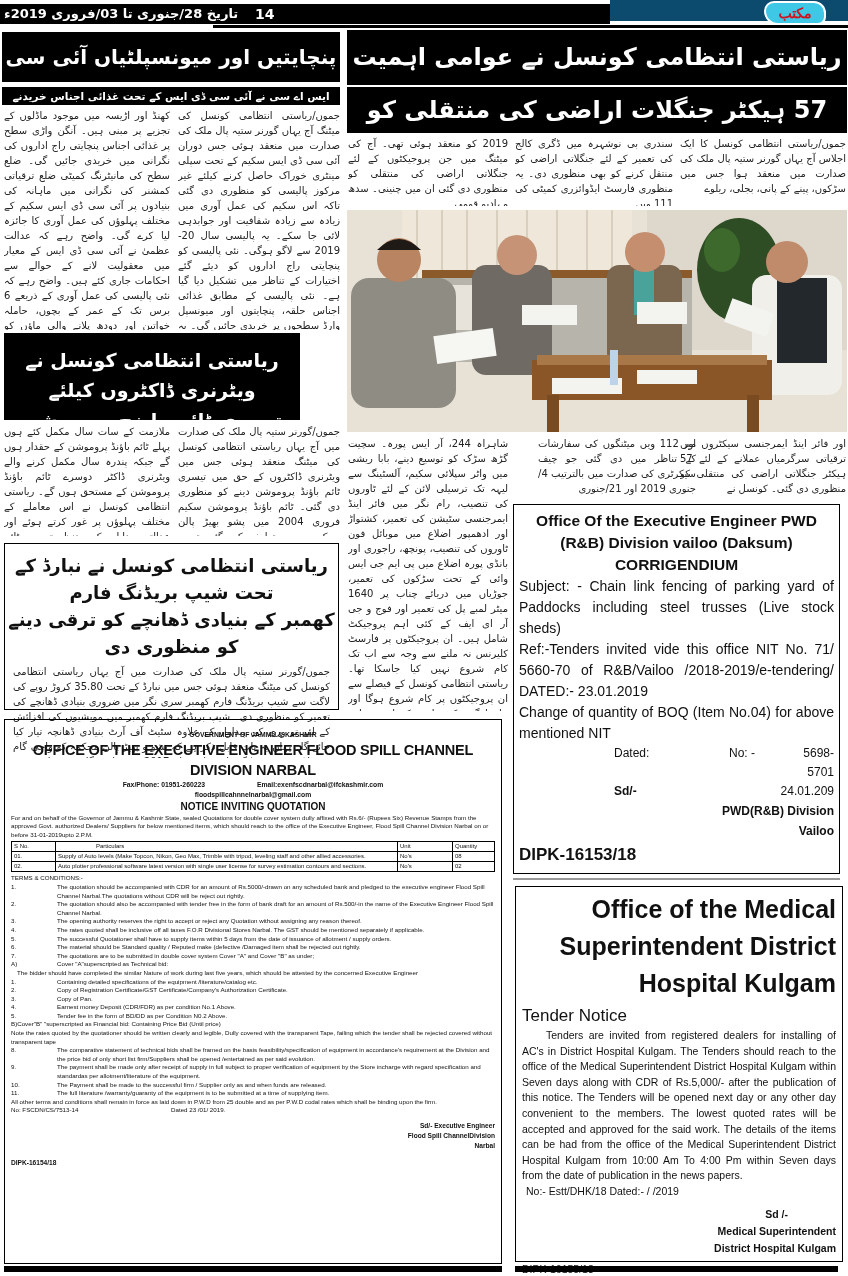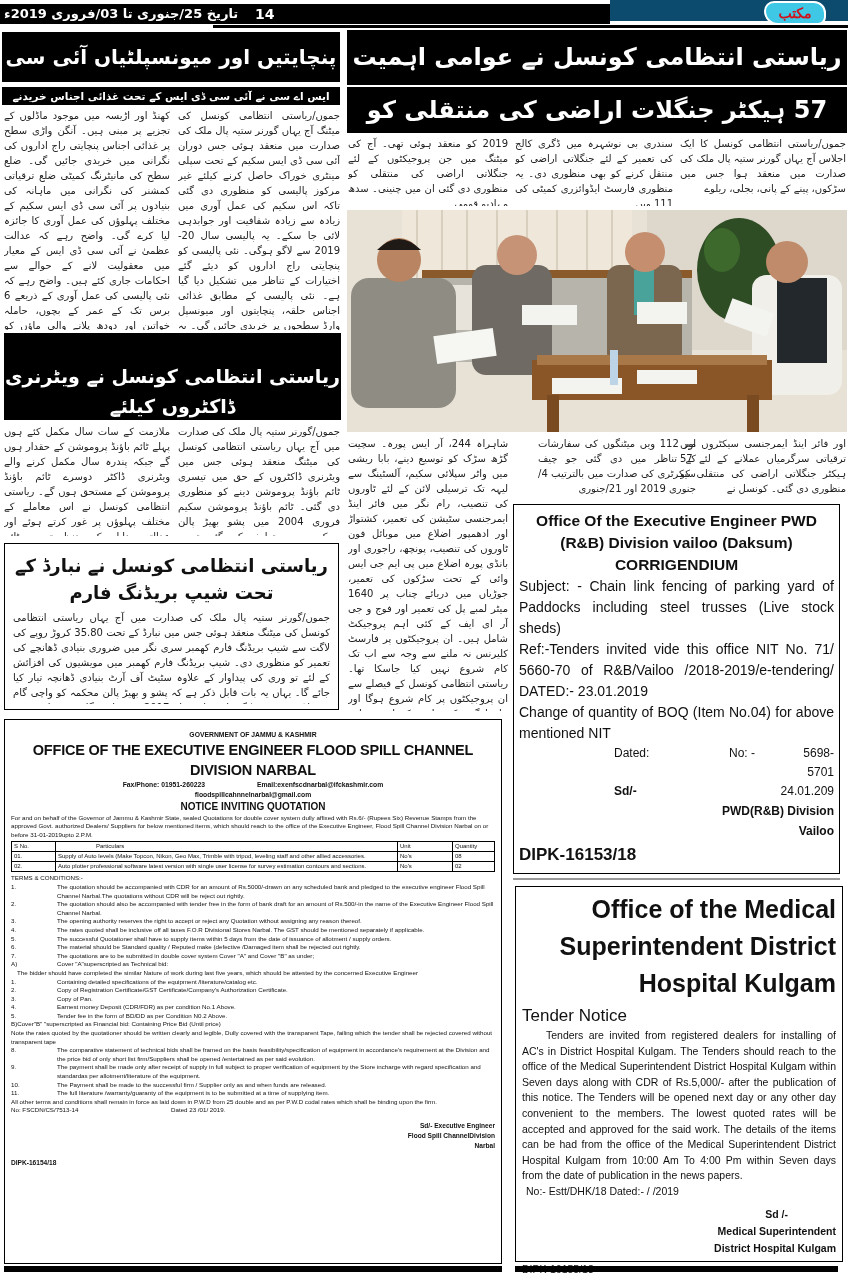--- a/index.html
+++ b/index.html
@@ -24,21 +24,21 @@
   .col { position: absolute; }
 
   
   .rt-head1 { left: 347px; top: 30px; width: 500px; height: 55px; font-size: 24px; line-height: 55px; }
   .rt-head2 { left: 347px; top: 87px; width: 500px; height: 46px; font-size: 24px; line-height: 46px; }
 
   
   .photo { left: 347px; top: 210px; width: 500px; height: 222px; overflow: hidden; background: #d9d3c8; }
 
   
-  .lm-head { left: 4px; top: 333px; width: 337px; height: 87px; font-size: 19px; line-height: 30px; padding-top: 28px; }
+  .lm-head { left: 4px; top: 333px; width: 296px; height: 87px; font-size: 19px; line-height: 30px; padding-top: 12px; }
 
   
   .sheep { left: 4px; top: 543px; width: 335px; height: 167px; border: 1.5px solid #000; }
   .sheep-head { font-size: 18px; line-height: 27px; text-align: center; direction: rtl; font-weight: bold; padding-top: 8px; }
   .sheep-body { padding: 4px 8px; }
 
   
   .flood { left: 4px; top: 719px; width: 498px; height: 545px; border: 1.5px solid #000; padding: 9px 6px; font-family: "Liberation Sans", sans-serif; font-size: 6.2px; line-height: 8.6px; color: #111; }
   .flood .c { text-align: center; }
   .flood .gov { font-weight: bold; font-size: 6.8px; margin-top: 2px; }
@@ -70,21 +70,21 @@
   .med .sub { text-align: left; font-size: 17px; line-height: 24px; margin-top: 2px; }
   .med .p { font-size: 10.5px; line-height: 15.6px; text-align: justify; }
   .med .sig { text-align: right; font-weight: bold; font-size: 10.5px; line-height: 17px; }
   .med .dipk { font-size: 10.5px; margin-top: 6px; }
 </style>
 </head>
 <body>
 
 <div class="abs masthead">
   <div class="bar"></div>
-  <div class="date">تاریخ 25/جنوری تا 03/فروری 2019ء</div>
+  <div class="date">تاریخ 28/جنوری تا 03/فروری 2019ء</div>
   <div class="pageno">14</div>
   <div class="logo-wrap">
     <div class="logo">مکتب</div>
   </div>
   <div class="underline"></div>
 </div>
 
 <div class="abs blackhead lt-head">پنچایتیں اور میونسپلٹیاں آئی سی ڈی ایس عملائیں گی</div>
 <div class="abs blackhead lt-sub">ایس اے سی نے آئی سی ڈی ایس کے تحت غذائی اجناس خریدنے کیلئے غیر مرکوز پالیسی کو منظوری دی</div>
 <div class="col urdu rtl" style="left:178px; top:108px; width:162px; height:222px; overflow:hidden;">جموں/ریاستی انتظامی کونسل کی میٹنگ آج یہاں گورنر ستیہ پال ملک کی صدارت میں منعقد ہوئی جس دوران آئی سی ڈی ایس سکیم کے تحت سپلی مینٹری خوراک حاصل کرنے کیلئے غیر مرکوز پالیسی کو منظوری دی گئی تاکہ اس سکیم کی عمل آوری میں زیادہ سے زیادہ شفافیت اور جوابدہی لائی جا سکے۔ یہ پالیسی سال 20-2019 سے لاگو ہوگی۔ نئی پالیسی کو پنچایتی راج اداروں کو دیئے گئے اختیارات کے تناظر میں تشکیل دیا گیا ہے۔ نئی پالیسی کے مطابق غذائی اجناس حلقہ، پنچایتوں اور میونسپل وارڈ سطحوں پر خریدی جائیں گی۔ یہ پالیسی تمام متعلقین کی تجاویز اور کیرلہ، اتر</div>
@@ -152,20 +152,21 @@
 <div class="abs blackhead lm-head">
   <div>ریاستی انتظامی کونسل نے ویٹرنری ڈاکٹروں کیلئے</div>
   <div>تیسری ٹائم واضح پروموشن دینے کو منظوری دی</div>
 </div>
 <div class="col urdu rtl" style="left:178px; top:424px; width:162px; height:112px; overflow:hidden;">جموں/گورنر ستیہ پال ملک کی صدارت میں آج یہاں ریاستی انتظامی کونسل کی میٹنگ منعقد ہوئی جس میں ویٹرنری ڈاکٹروں کے حق میں تیسری ٹائم باؤنڈ پروموشن دینے کو منظوری دی گئی۔ ٹائم باؤنڈ پروموشن سکیم فروری 2004 میں پشو بھیڑ پالن محکمہ میں متعارف کی گئی تھی۔ سکیم کے تحت ویٹرنری ڈاکٹر جنہوں ملازمت کے دس سال اور پوسٹ گریجویٹ ڈاکٹر جنہوں نے</div>
 <div class="col urdu rtl" style="left:4px; top:424px; width:166px; height:112px; overflow:hidden;">ملازمت کے سات سال مکمل کئے ہوں پہلے ٹائم باؤنڈ پروموشن کے حقدار ہوں گے جبکہ پندرہ سال مکمل کرنے والے ویٹرنری ڈاکٹر دوسرے ٹائم باؤنڈ پروموشن کے مستحق ہوں گے۔ ریاستی انتظامی کونسل نے اس معاملے کے مختلف پہلوؤں پر غور کرتے ہوئے اور عدالتی ہدایات کے مدنظر تیسری ٹائم باؤنڈ پروموشن کو یکم جنوری 1996ء سے منظوری دی۔</div>
 
 <div class="abs sheep">
   <div class="sheep-head">
     <div>ریاستی انتظامی کونسل نے نبارڈ کے تحت شیپ بریڈنگ فارم</div>
+    <div>کھمبر کے بنیادی ڈھانچے کو ترقی دینے کو منظوری دی</div>
   </div>
   <div class="sheep-body urdu rtl" style="height:98px; overflow:hidden;">جموں/گورنر ستیہ پال ملک کی صدارت میں آج یہاں ریاستی انتظامی کونسل کی میٹنگ منعقد ہوئی جس میں نبارڈ کے تحت 35.80 کروڑ روپے کی لاگت سے شیپ بریڈنگ فارم کھمبر سری نگر میں ضروری بنیادی ڈھانچے کی تعمیر کو منظوری دی۔ شیپ بریڈنگ فارم کھمبر میں مویشیوں کی افزائش کے لئے تو وری کی پیداوار کے علاوہ سٹیٹ آف آرٹ بنیادی ڈھانچہ تیار کیا جائے گا۔ یہاں یہ بات قابل ذکر ہے کہ پشو و بھیڑ پالن محکمہ کو واچی گام میں ایک شیپ بریڈنگ فارم قائم تھا۔ 2017 میں واچی گام میں قائم شیپ بریڈنگ فارم کو غیر منقولہ اثاثے کے ساتھ محکمہ جنگلات و ماحولیات میں منتقل کیا گیا تھا۔</div>
 </div>
 
 <div class="abs flood">
   <div class="c gov">GOVERNMENT OF JAMMU &amp; KASHMIR</div>
   <div class="c office">OFFICE OF THE EXECUTIVE ENGINEER FLOOD SPILL CHANNEL DIVISION NARBAL</div>
   <div class="c contact">
     <span>Fax/Phone: 01951-260223</span>
     <span>Email:exenfscdnarbal@ifckashmir.com</span>

